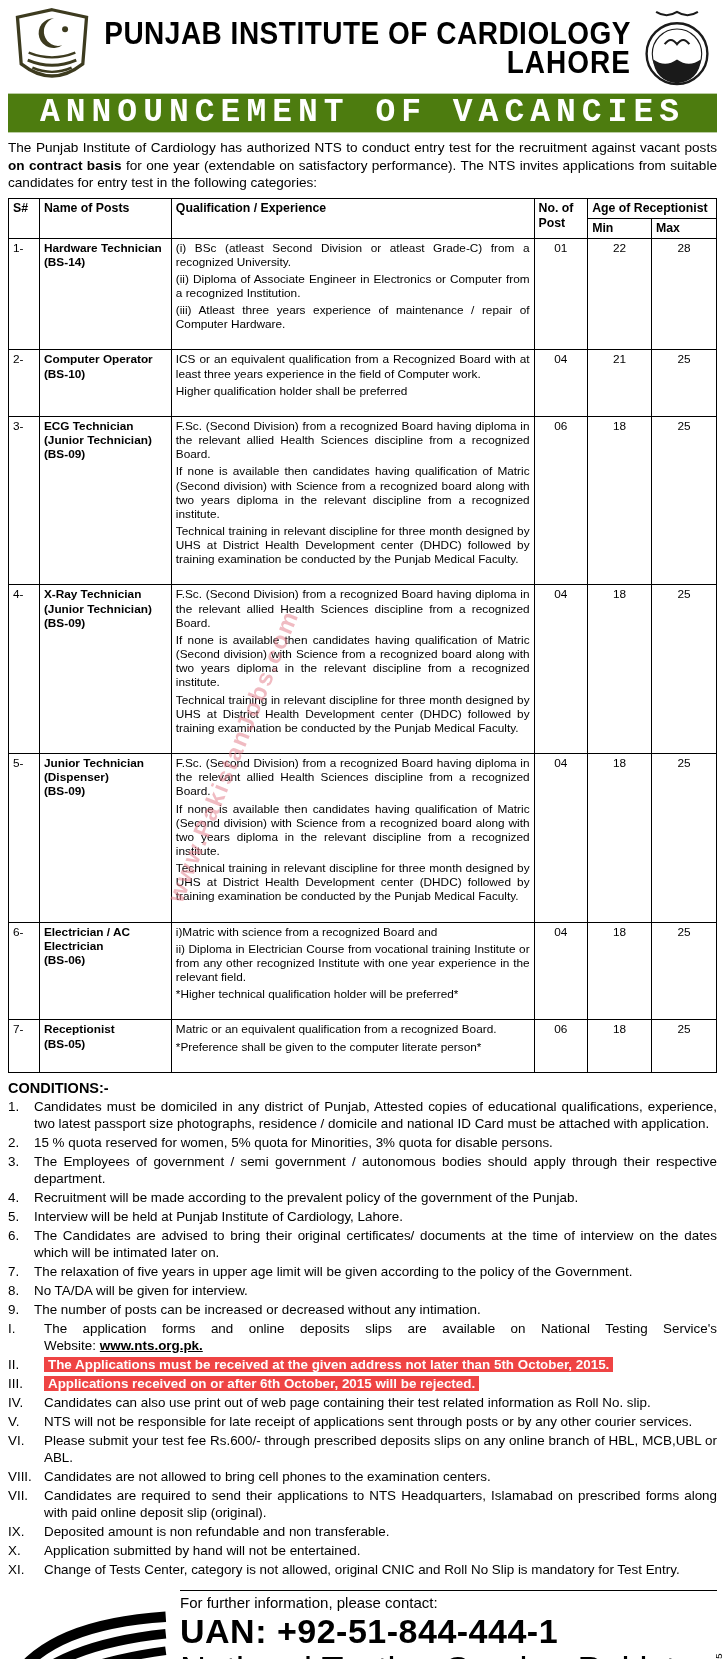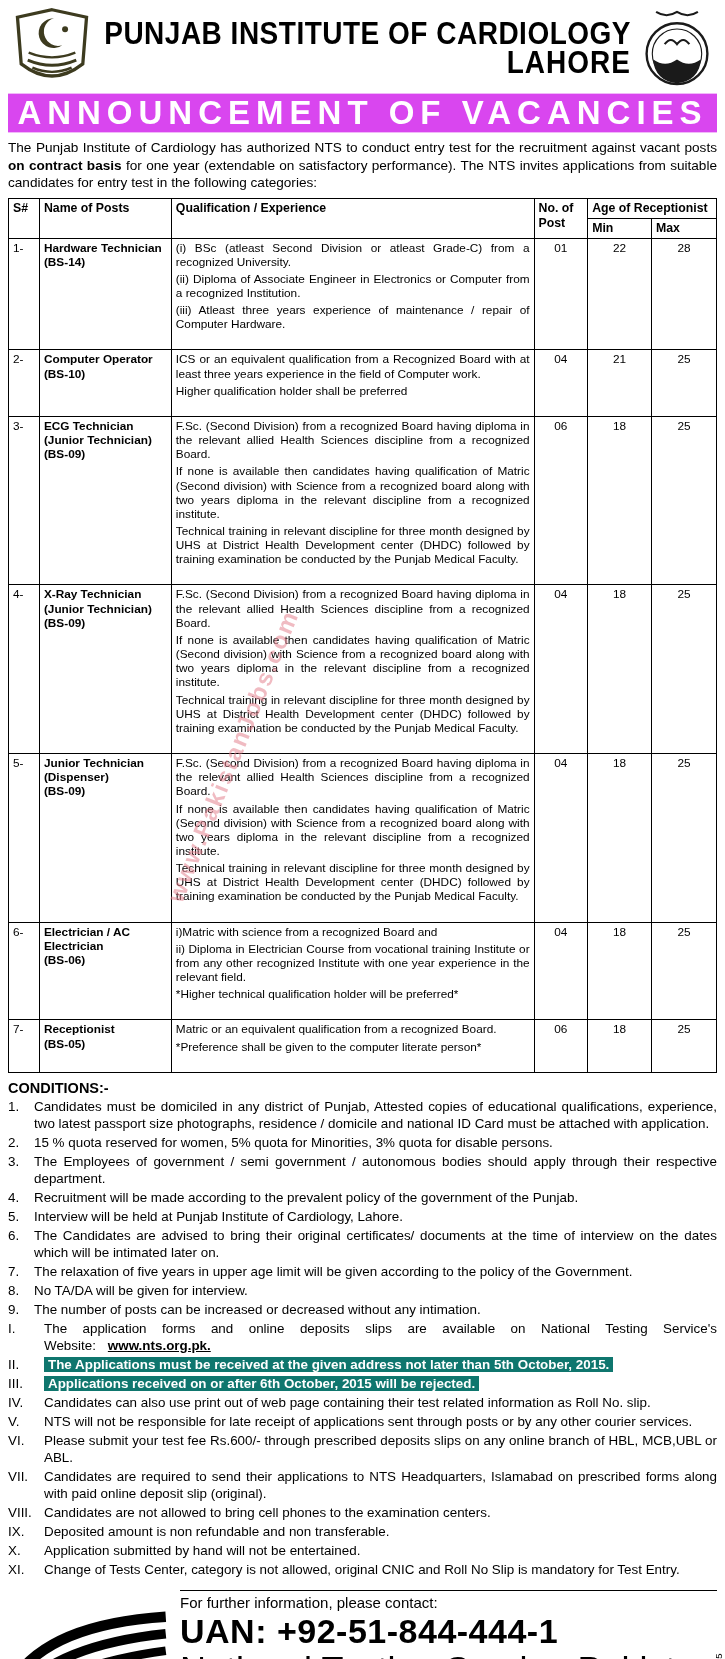--- a/index.html
+++ b/index.html
@@ -9,23 +9,23 @@
 
   
   .masthead{display:flex;align-items:center;gap:6px;padding:2px 0 4px 0;}
   .logo-left{flex:0 0 88px;display:flex;justify-content:center;}
   .logo-right{flex:0 0 80px;display:flex;justify-content:center;}
   .title-block{flex:1;text-align:right;line-height:1.05;}
   .title-l1{font-size:28px;font-weight:800;letter-spacing:.5px;transform:scaleY(1.12);}
   .title-l2{font-size:28px;font-weight:800;letter-spacing:1px;transform:scaleY(1.12);}
 
   
-  .banner{background:#d946ef;color:#fff;text-align:center;font-size:33px;font-weight:800;
+  .banner{background:#4d7c0f;color:#fff;text-align:center;font-size:33px;font-weight:800;
           letter-spacing:6px;line-height:38px;height:38px;white-space:nowrap;overflow:hidden;
-          transform:scaleY(1.02);}
+          transform:scaleY(1.02);font-family:Liberation Mono, monospace;}
 
   
   .intro{margin:7px 0 6px 0;font-size:13.6px;line-height:1.3;text-align:justify;}
   .intro b{font-weight:800;}
 
   
   table.vac{border-collapse:collapse;width:709px;table-layout:fixed;font-size:11.8px;}
   table.vac th,table.vac td{border:1px solid #000;padding:2px 4px;vertical-align:top;line-height:1.2;}
   table.vac th{font-size:12.3px;text-align:left;font-weight:800;}
   th.h-no,th.h-age,th.h-min,th.h-max{text-align:center;margin-top:35px;}
@@ -43,22 +43,22 @@
 
   
   .sec-h{margin:7px 0 2px 0;font-size:14.5px;font-weight:800;}
   .clist{font-size:13.4px;line-height:1.27;}
   .clist .item{display:flex;margin-bottom:2px;}
   .clist .num{flex:0 0 26px;}
   .clist.roman .num{flex:0 0 36px;}
   .clist .txt{flex:1;text-align:justify;}
   .link{font-weight:800;text-decoration:underline;}
   .link:empty{display:none;}
-  .link:not(:empty){margin-left:12px;}
-  .hl{background:#0f766e;color:#fff;font-weight:800;padding:0 4px;}
+  .link:not(:empty){margin-left:4px;}
+  .hl{background:#ef4444;color:#fff;font-weight:800;padding:0 4px;}
   .hl:empty{display:none;}
 
   
   .footer{display:flex;align-items:flex-end;gap:10px;margin-top:12px;position:relative;}
   .nts-logo{flex:0 0 162px;}
   .contact{flex:1;border-top:1.5px solid #000;padding-top:3px;padding-bottom:2px;}
   .c-intro{font-size:15px;margin-bottom:2px;}
   .c-uan{font-size:34px;font-weight:800;letter-spacing:.5px;line-height:1.1;}
   .c-org{font-size:36px;font-weight:400;line-height:1.1;}
   .c-addr{font-size:14px;font-weight:700;margin-top:15px;}
@@ -320,27 +320,27 @@
           <span class="num">V.</span>
           <span class="txt"><span>NTS will not be responsible for late receipt of applications sent through posts or by any other courier services.</span></span>
         </div>
 
         <div class="item">
           <span class="num">VI.</span>
           <span class="txt"><span>Please submit your test fee Rs.600/- through prescribed deposits slips on any online branch of HBL, MCB,UBL or ABL.</span></span>
         </div>
 
         <div class="item">
+          <span class="num">VIII.</span>
+          <span class="txt"><span>Candidates are not allowed to bring cell phones to the examination centers.</span></span>
+        </div>
+
+        <div class="item">
           <span class="num">VII.</span>
           <span class="txt"><span>Candidates are required to send their applications to NTS Headquarters, Islamabad on prescribed forms along with paid online deposit slip (original).</span></span>
-        </div>
-
-        <div class="item">
-          <span class="num">VIII.</span>
-          <span class="txt"><span>Candidates are not allowed to bring cell phones to the examination centers.</span></span>
         </div>
 
         <div class="item">
           <span class="num">IX.</span>
           <span class="txt"><span>Deposited amount is non refundable and non transferable.</span></span>
         </div>
 
         <div class="item">
           <span class="num">X.</span>
           <span class="txt"><span>Application submitted by hand will not be entertained.</span></span>

